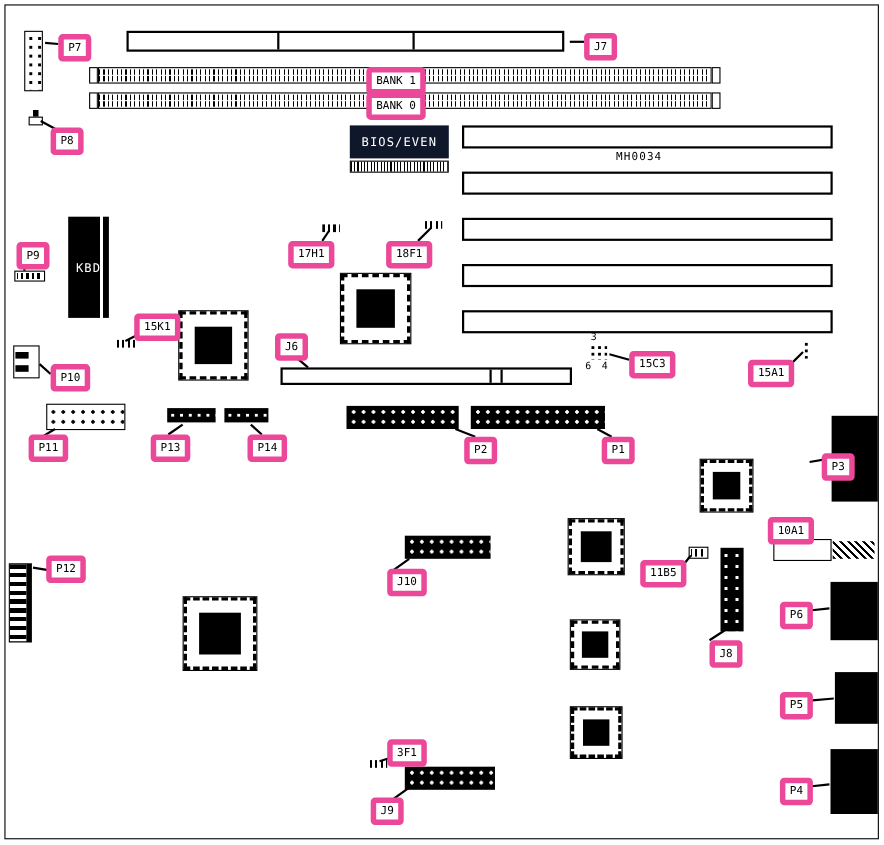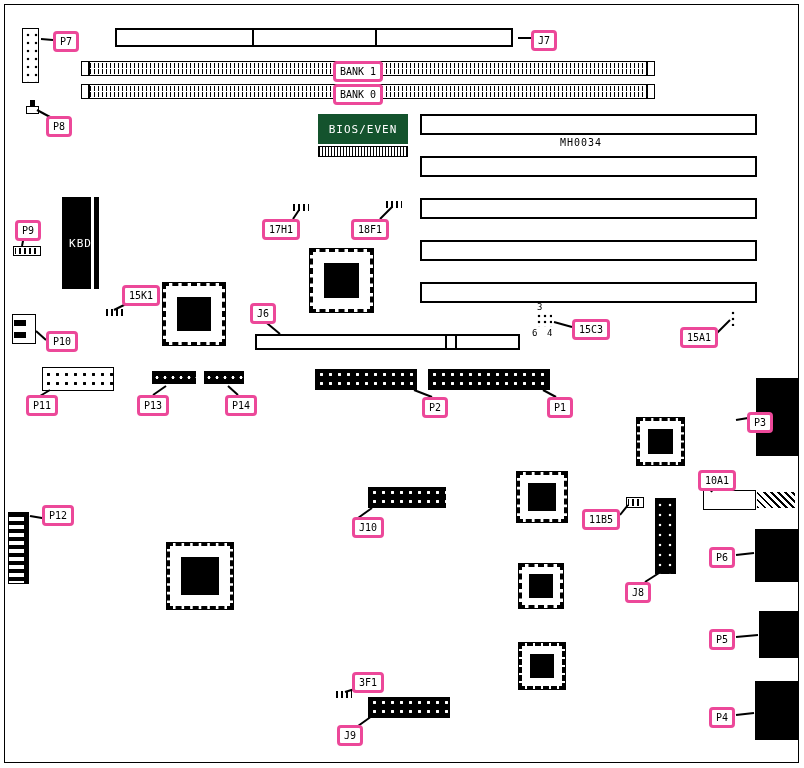--- a/index.html
+++ b/index.html
@@ -1,23 +1,23 @@
 <!DOCTYPE html>
 <html><head>
 <meta charset="utf-8">
 <style>
   * { box-sizing: border-box; margin: 0; padding: 0; }
   body { background: #fff; font-family: "DejaVu Sans Mono", monospace; }
   .board { position: relative; width: 804px; height: 768px; background: #fff; overflow: hidden; }
   .frame { position: absolute; left: 4px; top: 4px; width: 795px; height: 759px; border: 1px solid #000; }
-  .callout { position: absolute; border: 3px solid #ec4899; border-radius: 4px; background: #fff;
+  .callout { position: absolute; border: 5px solid #ec4899; border-radius: 4px; background: #fff;
              font-size: 10px; line-height: 13px; padding: 1px 4px; z-index: 6; white-space: nowrap; color:#000; }
   .slot { position: absolute; border: 2px solid #000; background: #fff; }
   .vdiv { position: absolute; top: 0; width: 2px; height: 100%; background: #000; }
-  .chip-black { position: absolute; background: #14532d; color: #fff; display: flex;
+  .chip-black { position: absolute; background: #0f172a; color: #fff; display: flex;
                 align-items: center; justify-content: center; font-size: 11px; letter-spacing: 1px; }
   .kbd { background: linear-gradient(to right, #000 0 78%, #fff 78% 86%, #000 86% 100%); }
   .qfp { position: absolute; border: 3px dashed #000; outline: 1px solid #000; background: #fff;
          display: flex; align-items: center; justify-content: center; }
   .die { width: 62%; height: 62%; background: #000; }
   .hdr { position: absolute; background-color: #000; }
   .hdr.pins { background-image: radial-gradient(circle, #fff 1.4px, transparent 1.6px);
               background-size: 9px 9px; background-position: 2px 1px; }
   .hdr.pins-one { background-image: radial-gradient(circle, #fff 1.4px, transparent 1.6px);
               background-size: 8px 11px; background-position: 1px 1px; }
@@ -203,19 +203,19 @@
   <div class="callout" style="left:26px;top:395px">P11</div>
   <div class="callout" style="left:137px;top:395px">P13</div>
   <div class="callout" style="left:225px;top:395px">P14</div>
   <div class="callout" style="left:422px;top:397px">P2</div>
   <div class="callout" style="left:547px;top:397px">P1</div>
   <div class="callout" style="left:747px;top:412px">P3</div>
   <div class="callout" style="left:698px;top:470px">10A1</div>
   <div class="callout" style="left:42px;top:505px">P12</div>
   <div class="callout" style="left:352px;top:517px">J10</div>
   <div class="callout" style="left:582px;top:509px">11B5</div>
-  <div class="callout" style="left:625px;top:582px">J8</div>
+  <div class="callout" style="left:645px;top:582px">J8</div>
   <div class="callout" style="left:709px;top:547px">P6</div>
   <div class="callout" style="left:709px;top:629px">P5</div>
   <div class="callout" style="left:709px;top:707px">P4</div>
   <div class="callout" style="left:352px;top:672px">3F1</div>
   <div class="callout" style="left:337px;top:725px">J9</div>
 </div>
 
 </body></html>

